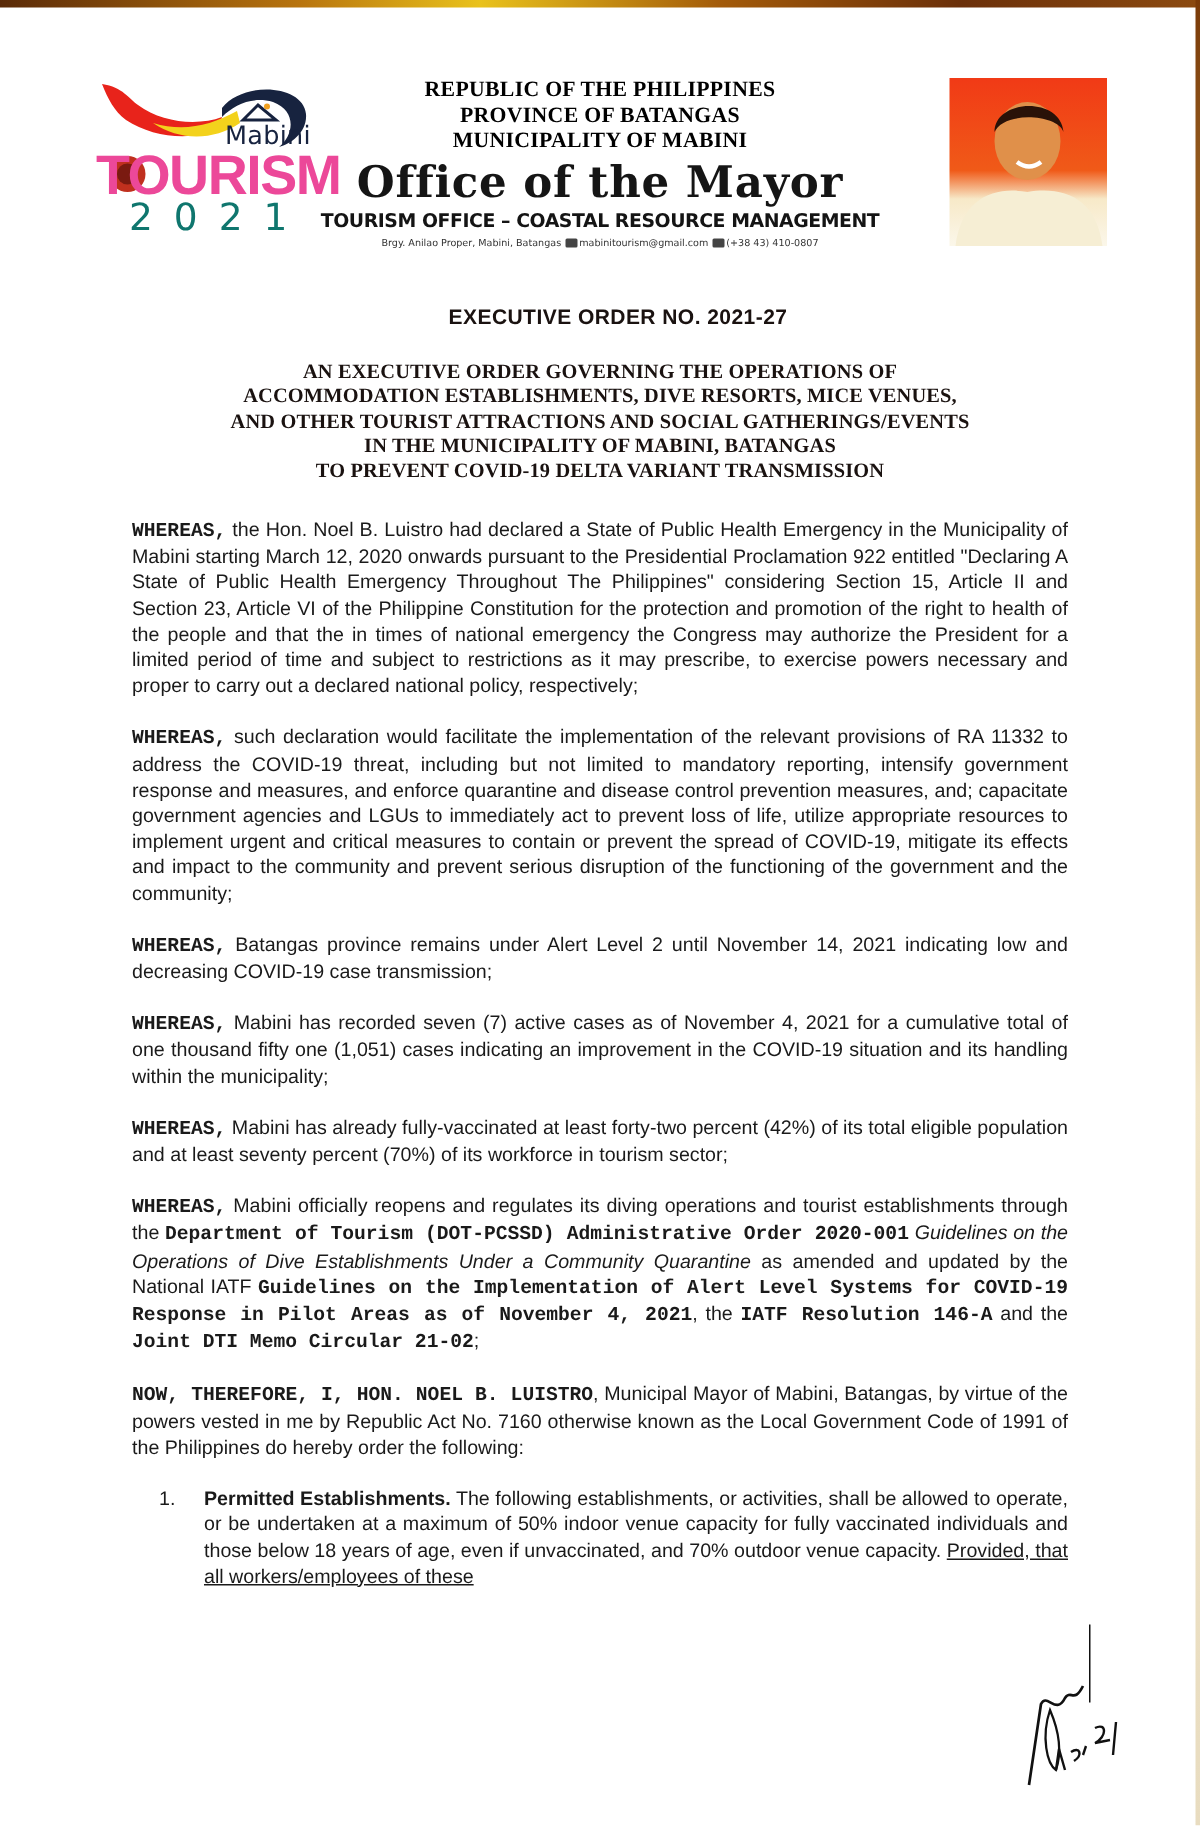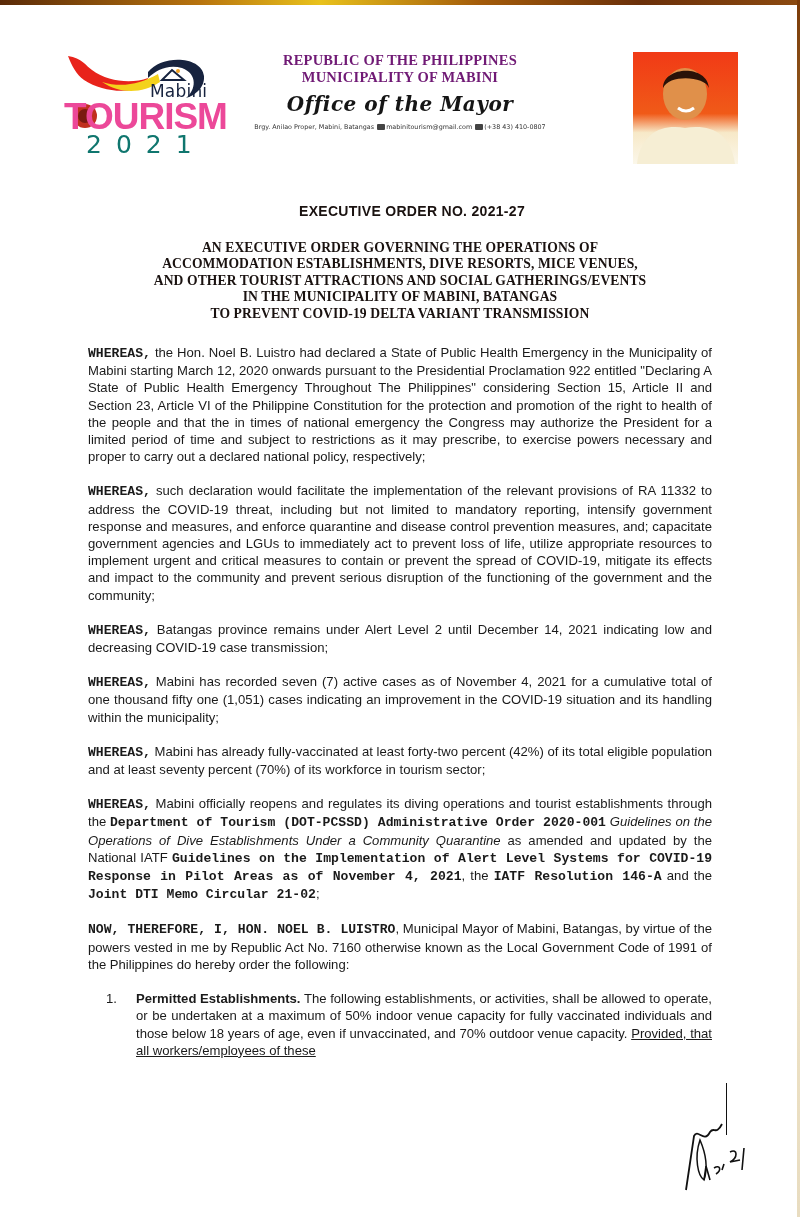--- a/index.html
+++ b/index.html
@@ -32,25 +32,25 @@
   .logo-year {
     position: absolute; left: 24px; top: 80px; font-size: 25px; color: #0f766e;
     letter-spacing: 14px; font-family: "DejaVu Sans", sans-serif; line-height: 1;
   }
 
   .letterhead {
     position: absolute; left: 200px; top: 52px; width: 400px; text-align: center;
   }
   .lh-line {
     font-family: "Liberation Serif", serif; font-weight: bold; font-size: 14.5px;
-    line-height: 17px; color: #701a75; letter-spacing: 0.2px;
+    line-height: 17px; color: #000000; letter-spacing: 0.2px;
   }
   .lh-office {
-    font-family: "DejaVu Serif", serif; font-weight: bold; font-size: 20px;
-    line-height: 32px; color: #151515; margin-top: 2px; font-style: italic; letter-spacing: 0.5px;
+    font-family: "DejaVu Serif", serif; font-weight: bold; font-size: 29px;
+    line-height: 32px; color: #151515; margin-top: 2px; letter-spacing: 0.5px;
   }
   .lh-sub {
     font-family: "DejaVu Sans", sans-serif; font-weight: bold; font-size: 12.6px;
     line-height: 16px; color: #141414; letter-spacing: -0.3px; margin-top: 2px;
   }
   .lh-contact {
     font-family: "DejaVu Sans", sans-serif; font-size: 6.4px; line-height: 10px; color: #333;
     white-space: nowrap; margin-top: 2px;
   }
   .lh-contact span { display: inline-block; }
@@ -105,22 +105,24 @@
     <circle cx="23" cy="64" r="12" fill="#c0301e"></circle>
     <circle cx="23" cy="64" r="7" fill="#7a1a10"></circle>
   </svg>
   <span class="logo-mabini">Mabini</span>
   <span class="logo-tourism">TOURISM</span>
   <span class="logo-year">2021</span>
 </div>
 
 <div class="letterhead">
   <div class="lh-line">REPUBLIC OF THE PHILIPPINES</div>
+  <div class="lh-line">PROVINCE OF BATANGAS</div>
   <div class="lh-line">MUNICIPALITY OF MABINI</div>
   <div class="lh-office">Office of the Mayor</div>
+  <div class="lh-sub">TOURISM OFFICE – COASTAL RESOURCE MANAGEMENT</div>
   <div class="lh-contact">
     <span>Brgy. Anilao Proper, Mabini, Batangas</span>
     <span class="mini-icon"></span><span>mabinitourism@gmail.com</span>
     <span class="mini-icon"></span><span>(+38 43) 410-0807</span>
   </div>
 </div>
 
 <div class="portrait">
   <svg width="105" height="112" viewBox="0 0 105 112">
     <ellipse cx="52" cy="42" rx="22" ry="26" fill="#e0904a"></ellipse>
@@ -135,21 +137,21 @@
   <div>AN EXECUTIVE ORDER GOVERNING THE OPERATIONS OF</div>
   <div>ACCOMMODATION ESTABLISHMENTS, DIVE RESORTS, MICE VENUES,</div>
   <div>AND OTHER TOURIST ATTRACTIONS AND SOCIAL GATHERINGS/EVENTS</div>
   <div>IN THE MUNICIPALITY OF MABINI, BATANGAS</div>
   <div>TO PREVENT COVID-19 DELTA VARIANT TRANSMISSION</div>
 </div>
 
 <div class="body-text">
   <p class="para"><b>WHEREAS,</b><span> the Hon. Noel B. Luistro had declared a State of Public Health Emergency in the Municipality of Mabini starting March 12, 2020 onwards pursuant to the Presidential Proclamation 922 entitled "Declaring A State of Public Health Emergency Throughout The Philippines" considering Section 15, Article II and Section 23, Article VI of the Philippine Constitution for the protection and promotion of the right to health of the people and that the in times of national emergency the Congress may authorize the President for a limited period of time and subject to restrictions as it may prescribe, to exercise powers necessary and proper to carry out a declared national policy, respectively;</span></p>
   <p class="para"><b>WHEREAS,</b><span> such declaration would facilitate the implementation of the relevant provisions of RA 11332 to address the COVID-19 threat, including but not limited to mandatory reporting, intensify government response and measures, and enforce quarantine and disease control prevention measures, and; capacitate government agencies and LGUs to immediately act to prevent loss of life, utilize appropriate resources to implement urgent and critical measures to contain or prevent the spread of COVID-19, mitigate its effects and impact to the community and prevent serious disruption of the functioning of the government and the community;</span></p>
-  <p class="para"><b>WHEREAS,</b><span> Batangas province remains under Alert Level 2 until December 14, 2021 indicating low and decreasing COVID-19 case transmission;</span></p>
+  <p class="para"><b>WHEREAS,</b><span> Batangas province remains under Alert Level 2 until November 14, 2021 indicating low and decreasing COVID-19 case transmission;</span></p>
   <p class="para"><b>WHEREAS,</b><span> Mabini has recorded seven (7) active cases as of November 4, 2021 for a cumulative total of one thousand fifty one (1,051) cases indicating an improvement in the COVID-19 situation and its handling within the municipality;</span></p>
   <p class="para"><b>WHEREAS,</b><span> Mabini has already fully-vaccinated at least forty-two percent (42%) of its total eligible population and at least seventy percent (70%) of its workforce in tourism sector;</span></p>
   <p class="para"><b>WHEREAS,</b><span> Mabini officially reopens and regulates its diving operations and tourist establishments through the </span><b>Department of Tourism (DOT-PCSSD) Administrative Order 2020-001</b><span class="it"> Guidelines on the Operations of Dive Establishments Under a Community Quarantine</span><span> as amended and updated by the National IATF </span><b>Guidelines on the Implementation of Alert Level Systems for COVID-19 Response in Pilot Areas as of November 4, 2021</b><span>, the </span><b>IATF Resolution 146-A</b><span> and the </span><b>Joint DTI Memo Circular 21-02</b><span>;</span></p>
   <p class="para"><b>NOW, THEREFORE, I, HON. NOEL B. LUISTRO</b><span>, Municipal Mayor of Mabini, Batangas, by virtue of the powers vested in me by Republic Act No. 7160 otherwise known as the Local Government Code of 1991 of the Philippines do hereby order the following:</span></p>
   <ol class="ordered">
     <li>
       <span class="num">1.</span>
       <b>Permitted Establishments.</b><span> The following establishments, or activities, shall be allowed to operate, or be undertaken at a maximum of 50% indoor venue capacity for fully vaccinated individuals and those below 18 years of age, even if unvaccinated, and 70% outdoor venue capacity. </span><span class="ul">Provided, that all workers/employees of these</span>
     </li>
   </ol>

